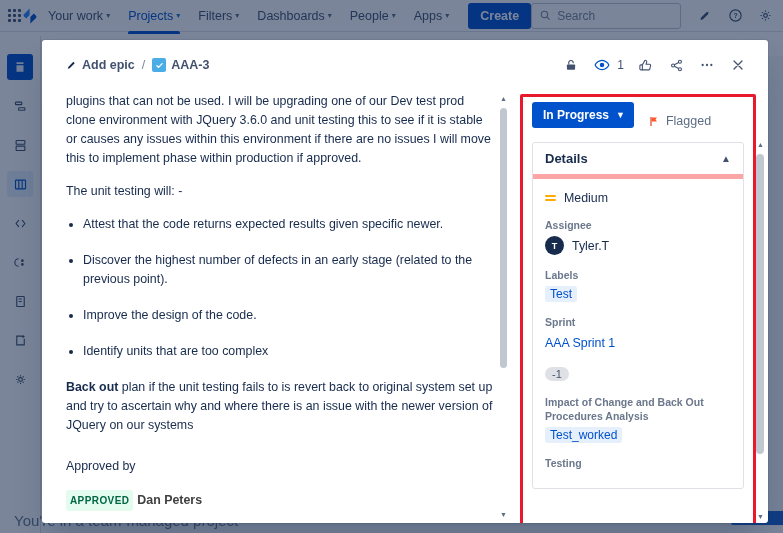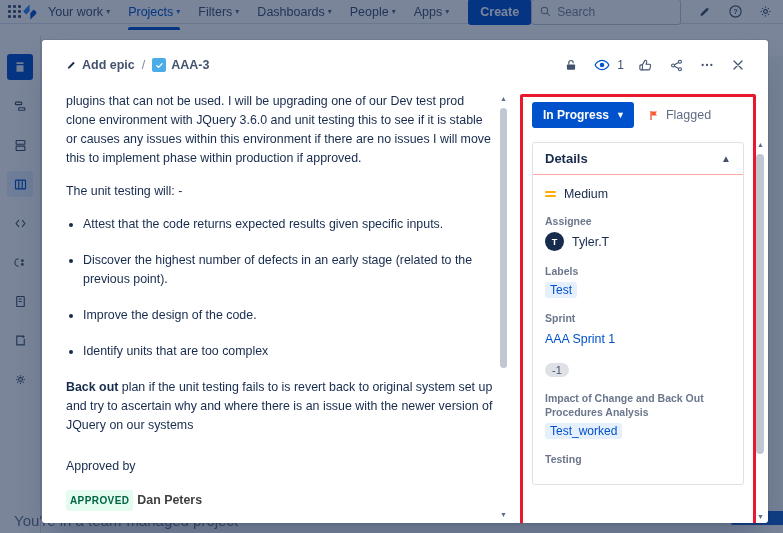--- a/index.html
+++ b/index.html
@@ -8,21 +8,21 @@
     overflow: hidden;
     font-family: "Liberation Sans", sans-serif;
     background: #fff;
   }
   #root { position: relative; width: 783px; height: 533px; }
 
   
   .app-bg { position: absolute; inset: 0; background: #fff; }
 
   .topnav {
-    position: absolute; top: 0; left: 0; width: 783px; height: 24px;
+    position: absolute; top: 0; left: 0; width: 783px; height: 32px;
     background: #fff; border-bottom: 1px solid #dfe1e6;
     display: flex; align-items: center; gap: 0;
     padding: 0 8px;
   }
   .nav-icon-btn {
     width: 28px; height: 28px; display: flex; align-items: center;
     justify-content: center; border-radius: 3px; color: #42526e;
   }
   .grid-icon { display: grid; grid-template-columns: repeat(3,3px);
     grid-template-rows: repeat(3,3px); gap: 2px; }
@@ -149,32 +149,32 @@
 
   
   .right-col {
     flex: 1; position: relative; padding: 0 14px 0 6px; overflow: hidden;
   }
   .right-outline {
     position: absolute; left: 10px; top: 4px; right: 12px; bottom: -8px;
     border: 3px solid #e8192c; border-radius: 2px; pointer-events: none;
   }
   .right-inner { padding: 12px 10px 0 16px; position: relative; }
-  .status-row { display: flex; align-items: center; gap: 14px; margin-bottom: 14px; }
+  .status-row { display: flex; align-items: flex-end; gap: 14px; margin-bottom: 14px; }
   .status-btn {
     background: #0052cc; color: #fff; font-size: 12px; font-weight: 700;
     border-radius: 3px; padding: 5px 9px 5px 11px; display: flex;
     align-items: center; gap: 7px; border: none; height: 26px;
   }
   .flagged { display: flex; align-items: center; gap: 6px; font-size: 12.5px; color: #5e6c84; }
 
   .details-card { border: 1px solid #dfe1e6; border-radius: 3px; background: #fff; }
   .details-head {
     display: flex; align-items: center; padding: 8px 12px;
-    border-bottom: 1px solid #fca5a5; font-size: 13px; font-weight: 600; color: #172b4d;
+    border-bottom: 5px solid #fca5a5; font-size: 13px; font-weight: 600; color: #172b4d;
   }
   .details-head .chev { margin-left: auto; color: #42526e; font-size: 10px; }
   .details-body { padding: 12px 12px 14px 12px; }
   .field { margin-bottom: 13px; }
   .field:last-child { margin-bottom: 0; }
   .field-label { font-size: 10.5px; color: #6b778c; font-weight: 600; margin-bottom: 4px; line-height: 14px; }
   .field-value { font-size: 12.4px; color: #172b4d; display: flex; align-items: center; gap: 8px; }
   .prio-icon { display: flex; flex-direction: column; gap: 2px; }
   .prio-icon i { display: block; background: #ffab00; border-radius: 1px; height: 2px; }
   .prio-icon i:nth-child(1) { width: 11px; }
@@ -413,21 +413,21 @@
       </div>
     </div>
 
     <div class="modal-body">
 
       <div class="left-col">
         <div class="desc">
           <p>plugins that can not be used. I will be upgrading one of our Dev test prod clone environment with JQuery 3.6.0 and unit testing this to see if it is stable or causes any issues within this environment if there are no issues I will move this to implement phase within production if approved.</p>
           <p>The unit testing will: -</p>
           <ul>
-            <li>Attest that the code returns expected results given specific inputs.</li>
+            <li>Attest that the code returns expected results given specific newer.</li>
             <li>Discover the highest number of defects in an early stage (related to the previous point).</li>
             <li>Improve the design of the code.</li>
             <li>Identify units that are too complex</li>
           </ul>
           <p><strong>Back out</strong><span> plan if the unit testing fails to is revert back to original system set up and try to ascertain why and where there is an issue with the newer version of JQuery on our systems</span></p>
           <p class="approved-head">Approved by</p>
           <p>
             <span class="lozenge-approved">APPROVED</span><span class="approver-name">Dan Peters</span>
           </p>
         </div>

